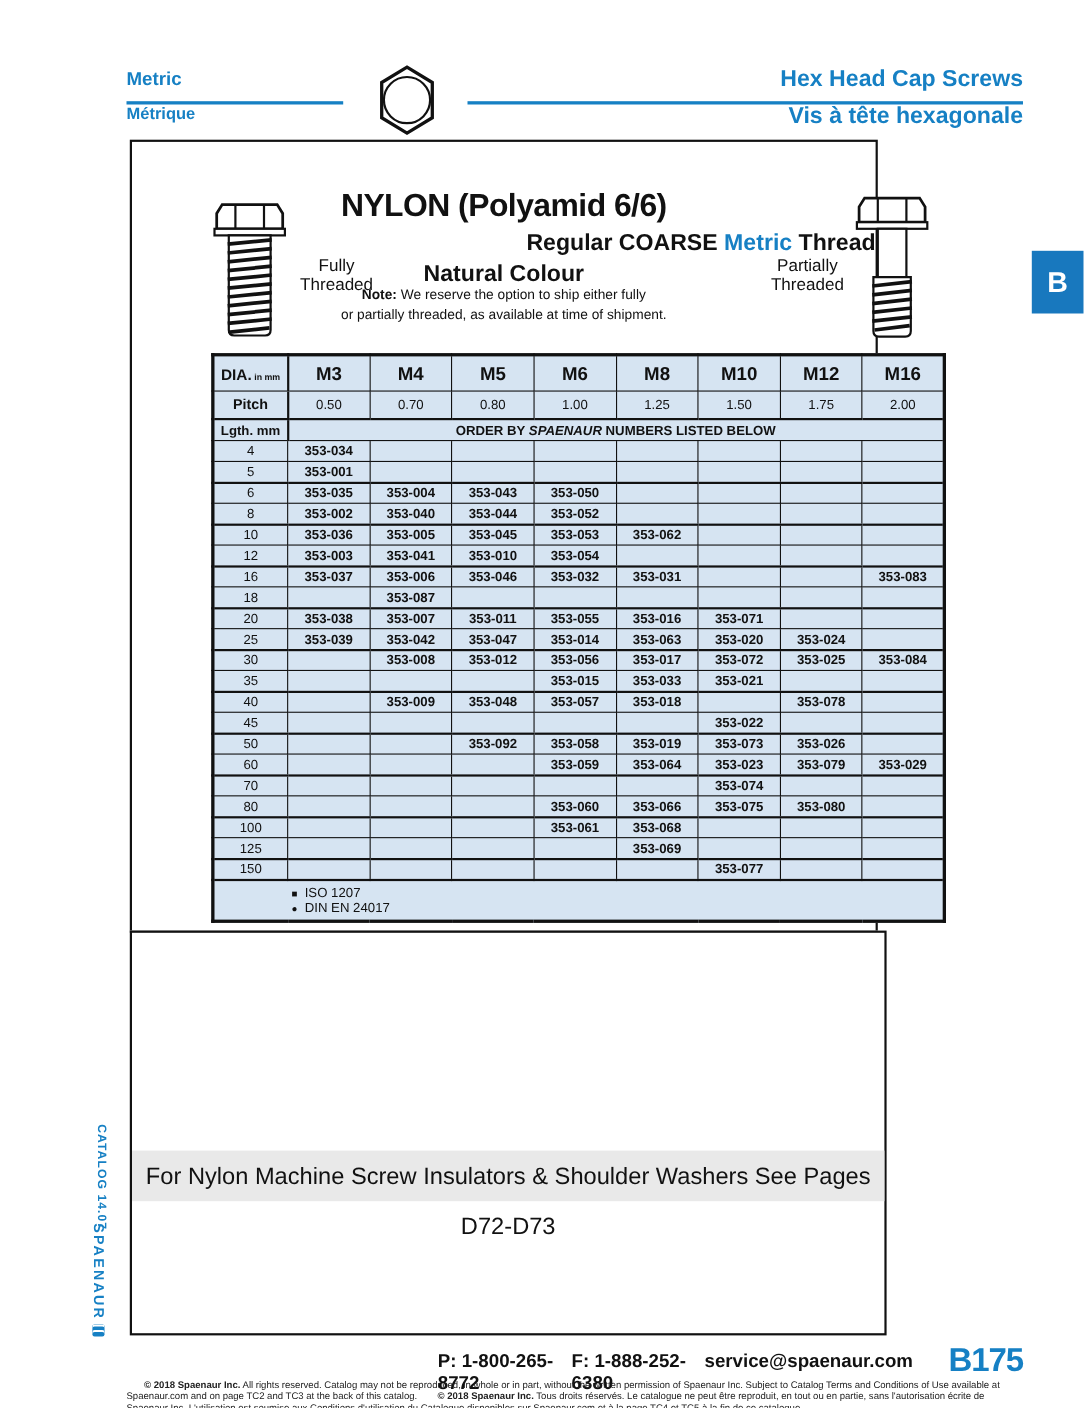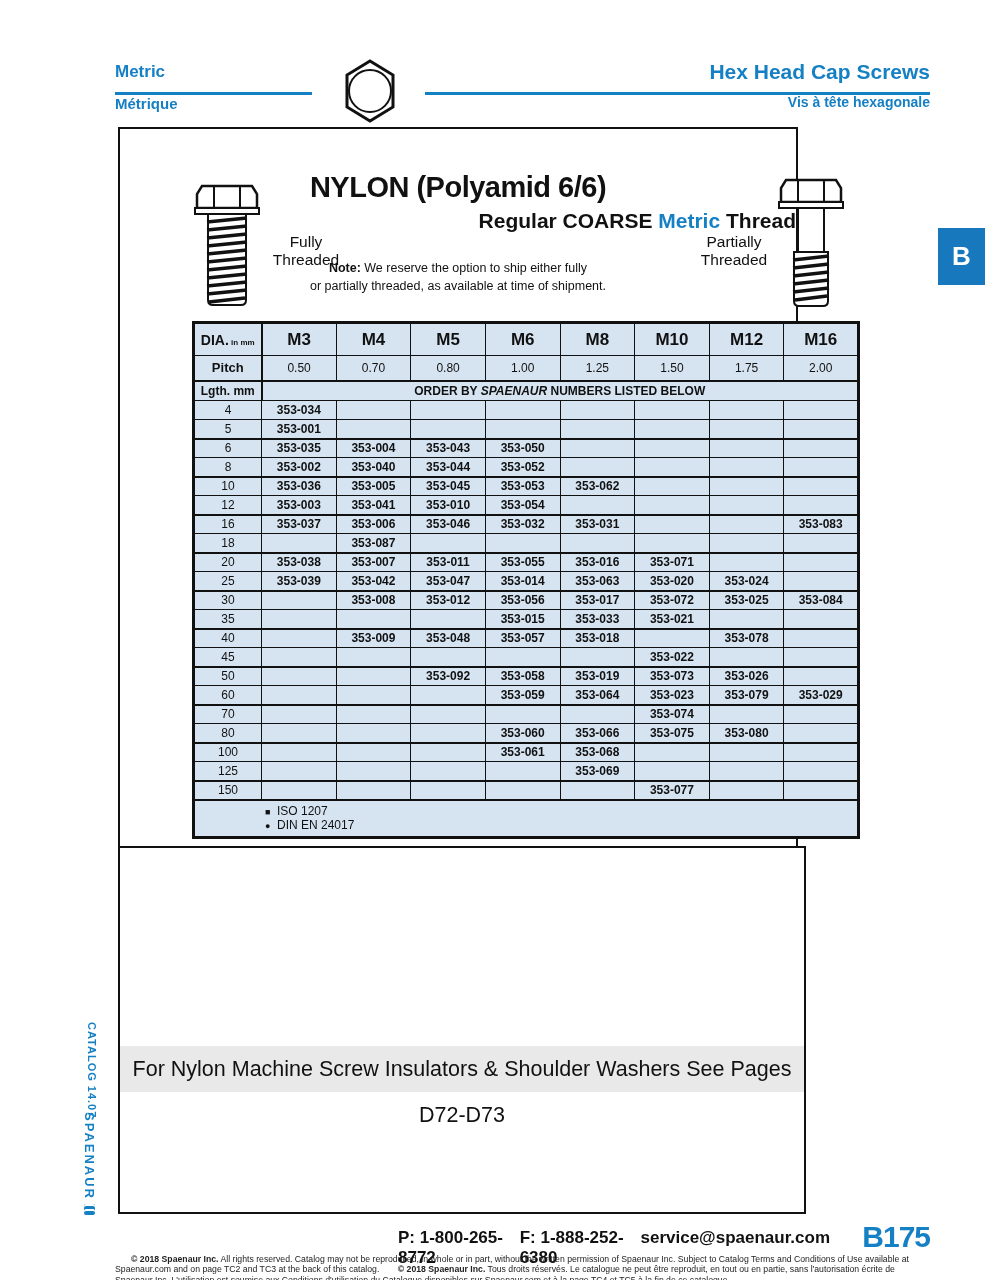--- a/index.html
+++ b/index.html
@@ -8,21 +8,21 @@
 
   .abs { position:absolute;margin-top:32px; }
 
   
   .hdr-left { left:115px; top:30px; color:#1680c4; }
   .hdr-left .l1 { font-size:17px; font-weight:bold; }
   .hdr-left .l2 { font-size:15px; font-weight:bold; margin-top:13px; }
   .hdr-rule { height:3px; background:#1680c4; }
   .hdr-right { right:59px; top:28px; color:#1680c4; text-align:right; }
   .hdr-right .l1 { font-size:21px; font-weight:bold; }
-  .hdr-right .l2 { font-size:14px; font-weight:bold; margin-top:10px; }
+  .hdr-right .l2 { font-size:21px; font-weight:bold; margin-top:10px; }
 
   
   .box1 { left:118px; top:95px; width:680px; height:721px; border:2.5px solid #111; background:#fff; }
   .box2 { left:118px; top:814px; width:688px; height:368px; border:2.5px solid #111; background:#fff; }
 
   .title { top:10px; left:0; width:100%; text-align:center; font-size:29px; font-weight:bold; letter-spacing:-0.5px; }
   .subtitle { top:48px; left:0; width:100%; text-align:right; font-size:21px; font-weight:bold; }
   .subtitle .accent { color:#1680c4; }
   .colour-line { top:76px; left:0; width:100%; text-align:center; font-size:21px; font-weight:bold; }
   .note { left:0; width:100%; text-align:center; font-size:12.5px; }
@@ -95,20 +95,21 @@
 <div class="abs tab-b">
   <span>B</span>
 </div>
 
 <div class="abs box1">
 
   <div class="abs title">NYLON (Polyamid 6/6)</div>
   <div class="abs subtitle">
     <span>Regular COARSE </span><span class="accent">Metric</span><span> Thread</span>
   </div>
+  <div class="abs colour-line">Natural Colour</div>
   <div class="abs note" style="top:100px;">
     <b>Note:</b><span> We reserve the option to ship either fully</span>
   </div>
   <div class="abs note" style="top:118px;">or partially threaded, as available at time of shipment.</div>
 
   <div class="abs" style="left:72px; top:22px;">
     <svg width="70" height="126" viewBox="0 0 70 126">
       <polygon points="10,3 60,3 65,11 65,25 5,25 5,11" fill="#fff" stroke="#111" stroke-width="2.5"></polygon>
       <line x1="22" y1="3" x2="22" y2="25" stroke="#111" stroke-width="2"></line>
       <line x1="48" y1="3" x2="48" y2="25" stroke="#111" stroke-width="2"></line>

